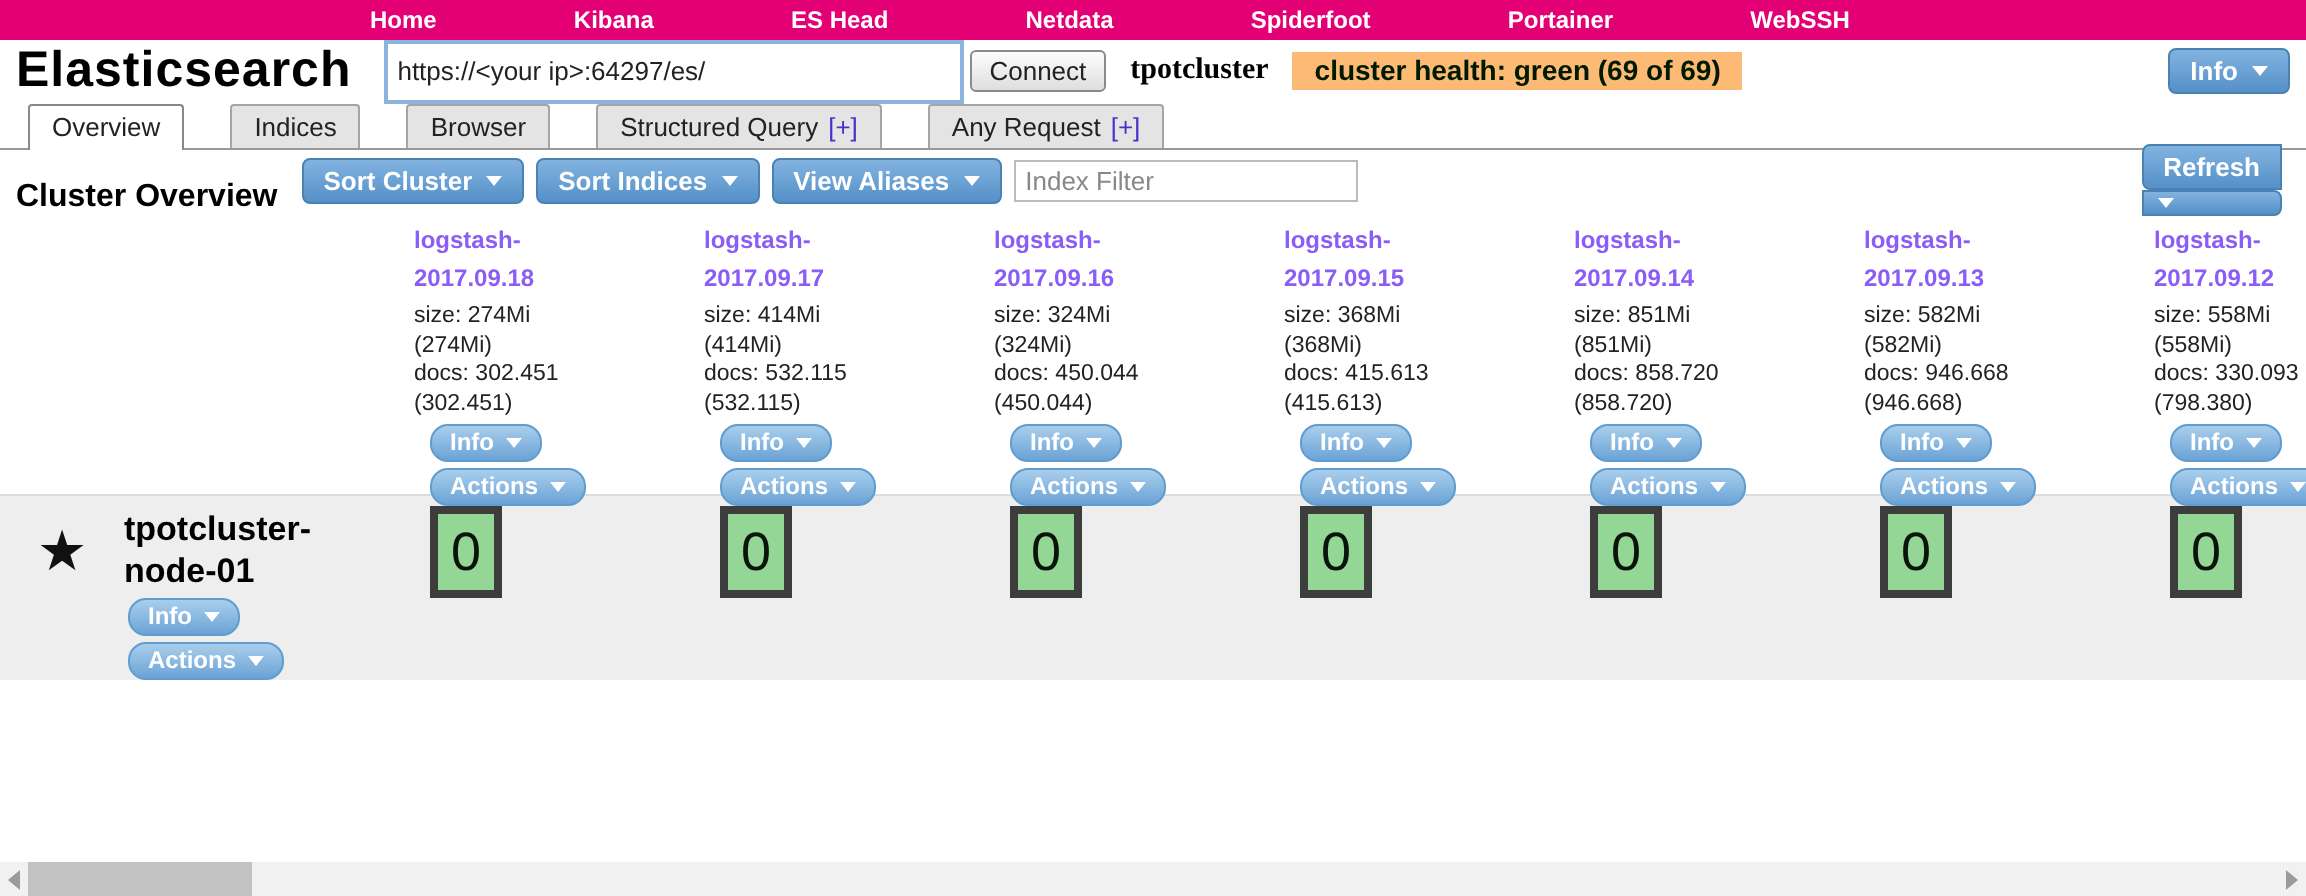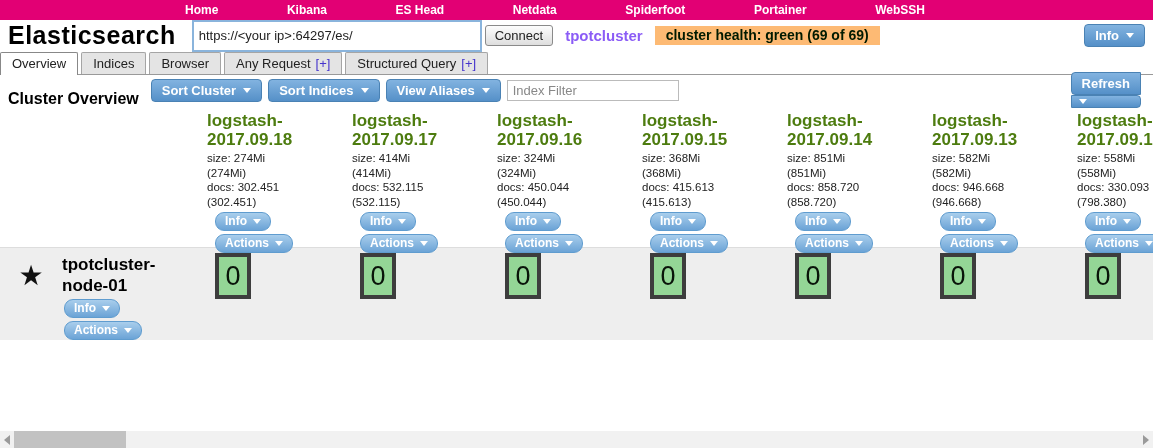--- a/index.html
+++ b/index.html
@@ -10,33 +10,33 @@
   .topbar { height:20px; background:#e20074; display:flex; align-items:center; }
   .topnav { display:flex; justify-content:space-between; margin-left:185px; width:740px; }
   .topnav span { color:#fff; font-size:12px; font-weight:bold; cursor:pointer; }
 
   
   .header { height:31px; display:flex; align-items:center; background:#fff; }
   .app-title { font-size:25px; font-weight:bold; color:#000; margin-left:8px; letter-spacing:0.5px; }
   .url-input { margin-left:16px; width:290px; height:32px; border:2px solid #8ab4dc; font-size:13px; padding:1px 5px; color:#222; }
   .connect-btn { margin-left:3px; height:21px; padding:1px 9px; font-size:13px; color:#222;
                  background:linear-gradient(#fdfdfd,#dedede); border:1px solid #8a8a8a; border-radius:3px; cursor:pointer; }
-  .cluster-name { margin-left:12px; font-size:15px; font-weight:bold; color:#8b5cf6; }
+  .cluster-name { margin-left:12px; font-size:15px; font-weight:bold; color:#000000;font-family:Liberation Serif, serif; }
   .health-badge { margin-left:12px; background:#fdba74; color:#001a00; font-size:14px; font-weight:bold; padding:1px 11px 2px; }
   .spacer { flex:1; }
 
   .btn-blue { display:inline-flex; align-items:center; color:#fff; font-size:13px; font-weight:bold;
               background:linear-gradient(#82b3e0,#5590c8); border:1px solid #4a82b4; border-radius:4px;
               padding:3px 10px; cursor:pointer; }
   .caret { display:inline-block; width:0; height:0; border-left:4px solid transparent;
            border-right:4px solid transparent; border-top:5px solid #fff; margin-left:7px; }
   .info-top { margin-right:8px; }
 
   
-  .tabs { height:24px; display:flex; align-items:flex-end; padding-left:0; border-bottom:1px solid #999; background:#fff; }
+  .tabs { height:24px; display:flex; align-items:flex-end; padding-left:14px; border-bottom:1px solid #999; background:#fff;gap:20px; }
   .tab { background:#e4e4e4; border:1px solid #a5a5a5; border-bottom:none; margin-right:3px;
          padding:3px 11px 3px; font-size:13px; color:#222; cursor:pointer; border-radius:2px 2px 0 0; }
   .tab.active { background:#fff; border-color:#888; margin-bottom:-1px; padding-bottom:4px; font-weight:normal; }
   .tab-plus { color:#4433cc; margin-left:5px; }
 
   
   .toolbar { height:30px; display:flex; align-items:center; background:#fff; }
   .cluster-title { font-size:16px; font-weight:bold; margin-left:8px; margin-right:12px; white-space:nowrap;margin-top:17px; }
   .toolbar .btn-blue { margin-right:6px; }
   .filter-input { width:172px; height:21px; border:1px solid #bbb; font-size:13px; padding:2px 5px; color:#333; }
@@ -44,21 +44,21 @@
   .refresh-wrap { margin-right:6px; display:inline-flex;flex-direction:column; }
   .refresh-main { border-radius:4px 0 0 4px; }
   .refresh-caret { border-radius:0 4px 4px 0; border-left:1px solid #4a82b4; padding:3px 7px; }
   .refresh-caret .caret { margin-left:0; }
 
   
   .grid { width:1216px; }
   .index-header-row { display:flex; background:#fff; height:142px; }
   .row-spacer { width:201px; flex-shrink:0; }
   .index-col { width:145px; flex-shrink:0; padding:6px 0 0 6px; }
-  .index-title { font-size:17px; font-weight:bold; line-height:19px; color:#4d7c0f; }
+  .index-title { font-size:12px; font-weight:bold; line-height:19px; color:#8b5cf6; }
   .index-meta { font-size:11.5px; line-height:14.5px; color:#222; margin-top:2px; }
   .pill { display:inline-flex; align-items:center; color:#fff; font-size:12px; font-weight:bold;
           background:linear-gradient(#a9ceec,#6ba3d6); border:1px solid #5f9ccf; border-radius:9px;
           padding:1px 9px 2px; margin:3px 0 0 8px; cursor:pointer; }
   .pill .caret { border-left-width:4px; border-right-width:4px; border-top-width:5px; margin-left:6px; }
   .pill-row { display:block; }
 
   .node-row { display:flex; background:#eee; border-top:1px solid #ddd; height:93px; }
   .node-cell { width:201px; flex-shrink:0; display:flex; padding-top:4px; }
   .star-box { width:62px; text-align:center; padding-top:10px; font-size:28px; color:#111; line-height:28px; }
@@ -101,22 +101,22 @@
   <div class="btn-blue info-top">
     <span>Info</span>
     <span class="caret"></span>
   </div>
 </div>
 
 <div class="tabs">
   <div class="tab active"><span>Overview</span></div>
   <div class="tab"><span>Indices</span></div>
   <div class="tab"><span>Browser</span></div>
+  <div class="tab"><span>Structured Query</span><span class="tab-plus">[+]</span></div>
   <div class="tab"><span>Any Request</span><span class="tab-plus">[+]</span></div>
-  <div class="tab"><span>Structured Query</span><span class="tab-plus">[+]</span></div>
 </div>
 
 <div class="toolbar">
   <div class="cluster-title">Cluster Overview</div>
   <div class="btn-blue">
     <span>Sort Cluster</span>
     <span class="caret"></span>
   </div>
   <div class="btn-blue">
     <span>Sort Indices</span>

